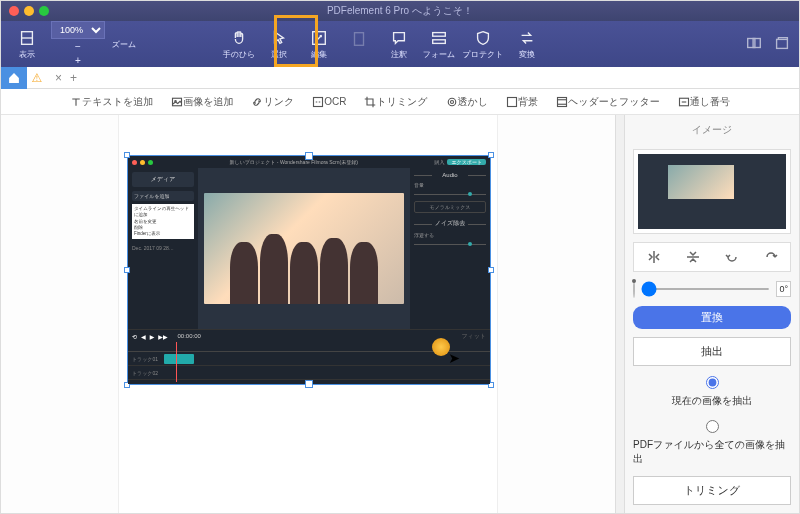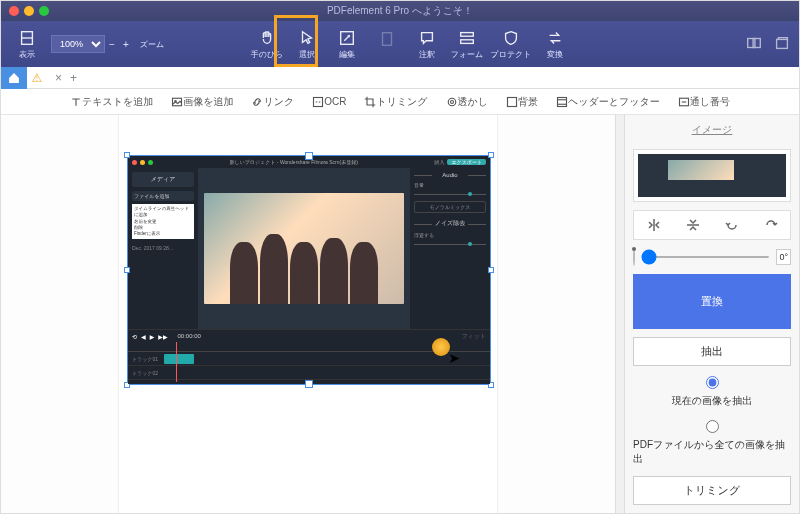--- a/index.html
+++ b/index.html
@@ -7,21 +7,21 @@
 .window { width:800px; height:514px; display:flex; flex-direction:column; border:1px solid #ddd; }
 .titlebar { height:20px; background:linear-gradient(#4a4f7f,#3e4470); display:flex; align-items:center; padding:0 8px; position:relative; }
 .traffic { display:flex; gap:5px; }
 .tdot { width:10px; height:10px; border-radius:50%; }
 .tred{background:#ff5f57}.tyel{background:#ffbd2e}.tgrn{background:#28c940}
 .title { position:absolute; left:0; right:0; text-align:center; color:#b8bce0; font-size:10px; }
 .ribbon { height:46px; background:linear-gradient(#4a5296,#3e4788); display:flex; align-items:center; padding:0 6px; position:relative; }
 .rbtn { display:flex; flex-direction:column; align-items:center; color:#dfe2ff; font-size:8px; width:40px; cursor:pointer; }
 .ricon { width:18px; height:18px; margin-bottom:2px; opacity:.9; }
 .ricon svg { width:100%; height:100%; stroke:#fff; fill:none; stroke-width:1.5; }
-.zoom { display:flex; align-items:center; margin:0 4px; }
+.zoom { display:flex; align-items:center; margin:0 4px;flex-direction:column; }
 .zoom select { font-size:9px; background:#585fa3; color:#fff; border:1px solid #6a72b8; padding:2px 4px; }
 .zoom .zbtn { width:14px; height:14px; color:#dfe2ff; display:flex; align-items:center; justify-content:center; font-size:10px; cursor:pointer; }
 .highlight { position:absolute; left:273px; top:-6px; width:44px; height:52px; border:3px solid #f5a623; pointer-events:none; }
 .rright { position:absolute; right:8px; display:flex; gap:10px; }
 .addrbar { height:22px; background:#fff; border-bottom:1px solid #ddd; display:flex; align-items:center; }
 .home { width:26px; height:22px; background:#4a90e2; display:flex; align-items:center; justify-content:center; }
 .home svg{width:14px;height:14px;fill:#fff}
 .warn { width:20px; text-align:center; color:#f5a623; font-size:12px; }
 .addr { flex:1; text-align:center; font-size:10px; color:#555; }
 .addrx { display:flex; gap:8px; padding:0 8px; align-items:center; }
@@ -63,33 +63,33 @@
 .etimeline{height:55px;background:#1e252f;border-top:1px solid #333;position:relative}
 .etctrl{height:12px;display:flex;align-items:center;padding:0 4px;gap:4px}
 .etplay{color:#fff;font-size:6px}
 .etruler{height:10px;border-bottom:1px solid #444;position:relative}
 .etruler::before{content:"";position:absolute;left:48px;top:0;width:1px;height:40px;background:#f55}
 .etrack{height:14px;border-bottom:1px solid #333;display:flex;align-items:center;padding-left:4px;color:#888;font-size:5px}
 .etrack .clip{height:10px;background:#2aa;margin-left:6px;width:30px;border-radius:1px}
 .cursor-spot{position:absolute;right:40px;bottom:28px;width:18px;height:18px;border-radius:50%;background:radial-gradient(circle,#ffc94a 0%,#e8a020 70%,transparent 100%)}
 .cursor-arrow{position:absolute;right:30px;bottom:18px;font-size:14px;color:#000}
 .side { width:175px; background:#f7f7f7; border-left:1px solid #ddd; padding:8px; display:flex; flex-direction:column; gap:8px; overflow:hidden; }
-.side-title { text-align:center; color:#888; font-size:10px; margin-bottom:4px;text-decoration:underline; }
+.side-title { text-align:center; color:#888; font-size:10px; margin-bottom:4px; }
 .thumb { background:#fff; border:1px solid #ddd; padding:4px; height:98px; display:flex; align-items:center; justify-content:center; }
 .thumb-inner{width:100%;height:100%;background:#2a3340;position:relative}
 .thumb-inner .tprev{position:absolute;left:20%;top:15%;width:45%;height:45%;background:linear-gradient(135deg,#8aa,#fdb)}
 .icon-row { display:flex; justify-content:space-around; border:1px solid #ddd; background:#fff; padding:6px 0; }
 .icon-row div{width:16px;height:16px;cursor:pointer}
 .icon-row svg{width:100%;height:100%;stroke:#666;fill:none;stroke-width:1.5}
 .rotate-row { display:flex; align-items:center; gap:6px; }
 .rotate-row .circ{width:18px;height:18px;border:1px solid #bbb;border-radius:50%;position:relative}
 .rotate-row .circ::after{content:"";position:absolute;left:50%;top:-2px;width:4px;height:4px;border-radius:50%;background:#666;transform:translateX(-50%)}
 .rotate-row input[type=range]{flex:1;height:2px}
 .rotate-row .deg{width:34px;border:1px solid #ccc;background:#fff;text-align:center;padding:2px;font-size:9px}
-.btn-primary { background:#4a74e8; color:#fff; text-align:center; padding:20px; font-size:11px; cursor:pointer; }
+.btn-primary { background:#4a74e8; color:#fff; text-align:center; padding:4px; font-size:11px; cursor:pointer;border-radius:9px; }
 .btn-sec { background:#fff; border:1px solid #ccc; text-align:center; padding:6px; font-size:11px; cursor:pointer; }
 .radio-row { display:flex; align-items:center; gap:5px; font-size:10px; margin:2px 0; cursor:pointer;flex-direction:column; }
 .radio-row input{accent-color:#4a74e8}
 .scroll{width:9px;background:#f0f0f0;border-left:1px solid #ddd}
 </style>
 </head>
 <body>
 
 <div class="window">
 

